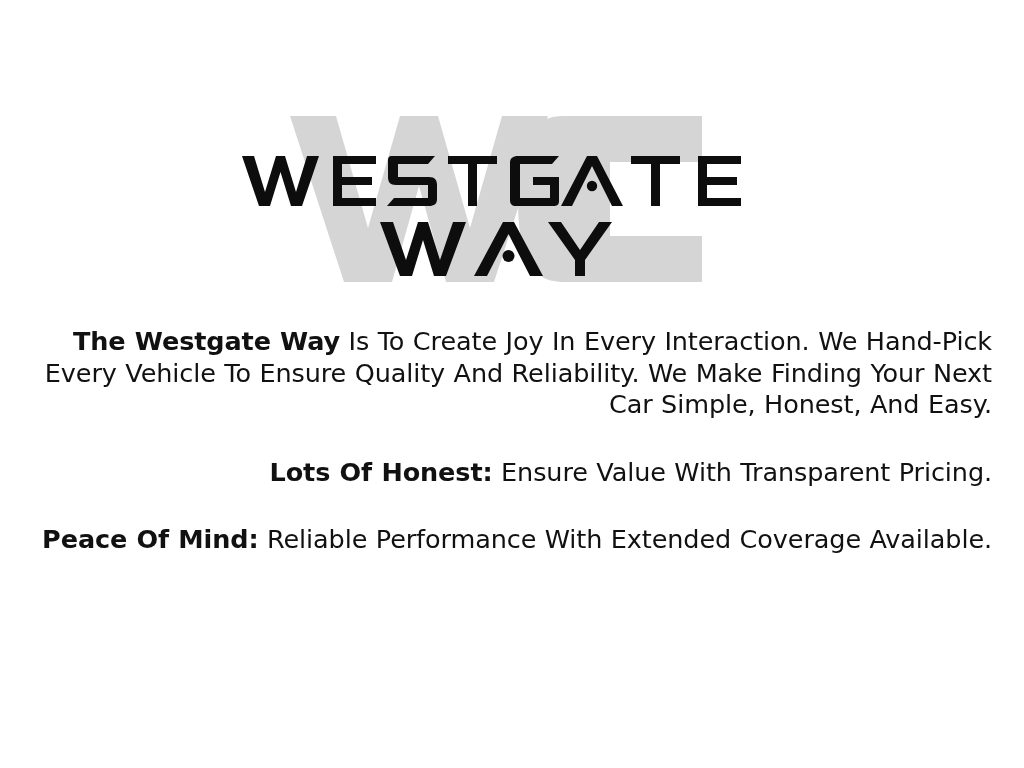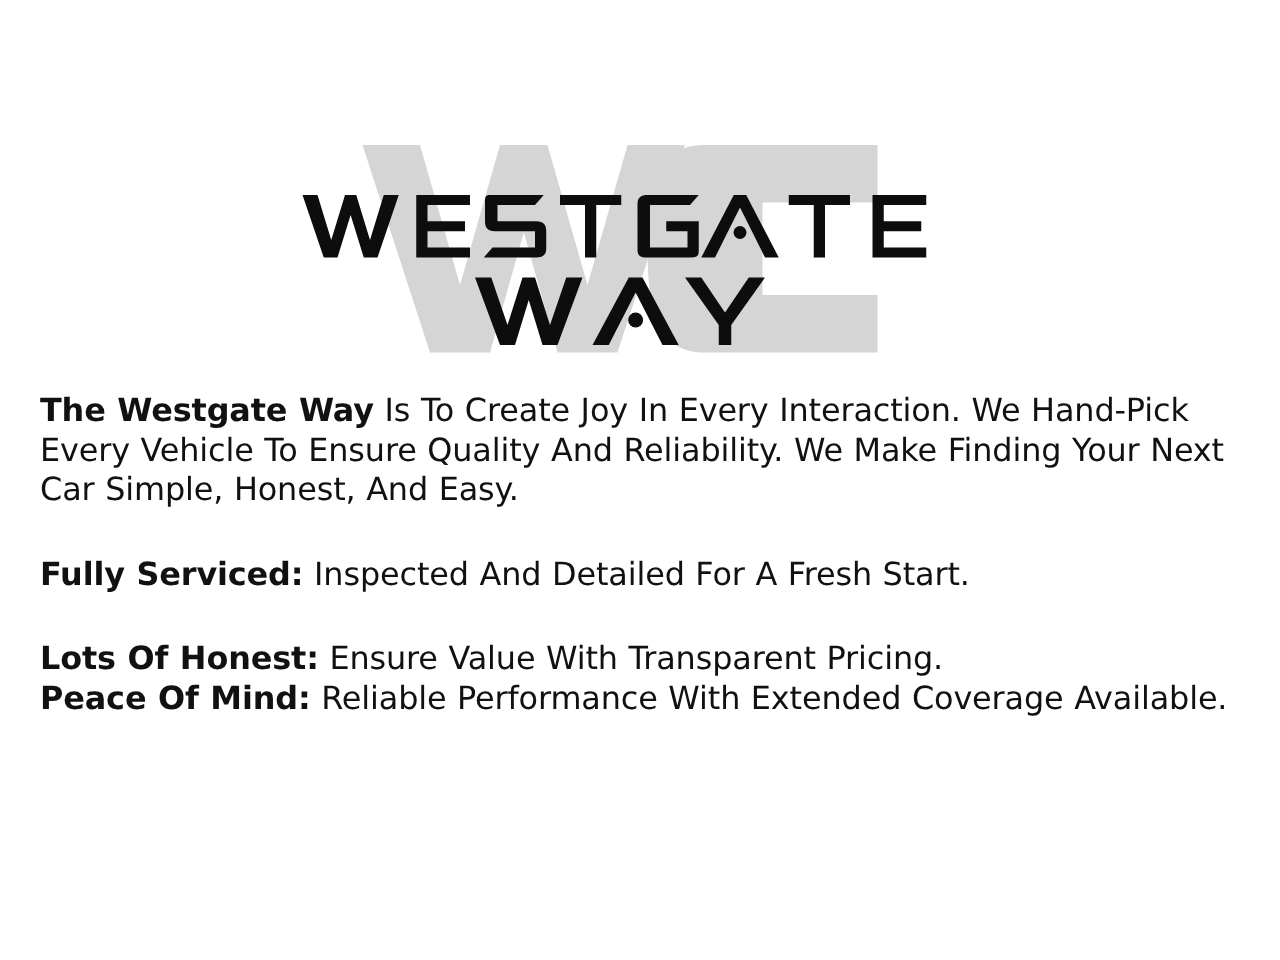--- a/index.html
+++ b/index.html
@@ -30,42 +30,42 @@
     height: 190px;
   }
   #logo-svg {
     display: block;
     margin: 0 auto;
   }
 
   
   #copy {
     position: absolute;
-    top: 314px;
+    top: 326px;
     left: 32px;
     width: 960px;
-    text-align: left;
+    text-align: right;
   }
 
   .para {
     font-family: "DejaVu Sans", "Liberation Sans", sans-serif;
     font-size: 25.5px;
     line-height: 31.5px;
     color: #111111;
     letter-spacing: -0.1px;
     word-spacing: 0.5px;
     margin: 0;
     -webkit-font-smoothing: antialiased;
   }
   .para .lead { font-weight: bold; }
 
   #para-intro  { margin-bottom: 0; }
   #para-serviced { margin-top: 36px; }
   #para-savings  { margin-top: 36px; }
-  #para-peace    { }
+  #para-peace    { margin-top: 36px; }
 </style>
 </head>
 <body>
 
 <div id="page" style="background: rgb(255, 255, 255);">
 
   <div id="logo-block">
     <svg id="logo-svg" width="560" height="190" viewBox="0 0 560 190" role="img" aria-label="Westgate Way">
 
       <g fill="#d5d5d5">
@@ -120,23 +120,20 @@
       </g>
     </svg>
   </div>
 
   <div id="copy" style="color: rgb(17, 17, 17);">
 
     <p class="para" id="para-intro">
       <span class="lead">The Westgate Way</span><span> Is To Create Joy In Every Interaction. We Hand-Pick Every Vehicle To Ensure Quality And Reliability. We Make Finding Your Next Car Simple, Honest, And Easy.</span>
     </p>
 
-    <p class="para" id="para-serviced">
-      <span class="lead">Fully Serviced:</span><span> Inspected And Detailed For A Fresh Start.</span>
-    </p>
 
     <p class="para" id="para-savings">
       <span class="lead">Lots Of Honest:</span><span> Ensure Value With Transparent Pricing.</span>
     </p>
 
     <p class="para" id="para-peace">
       <span class="lead">Peace Of Mind:</span><span> Reliable Performance With Extended Coverage Available.</span>
     </p>
 
   </div>

